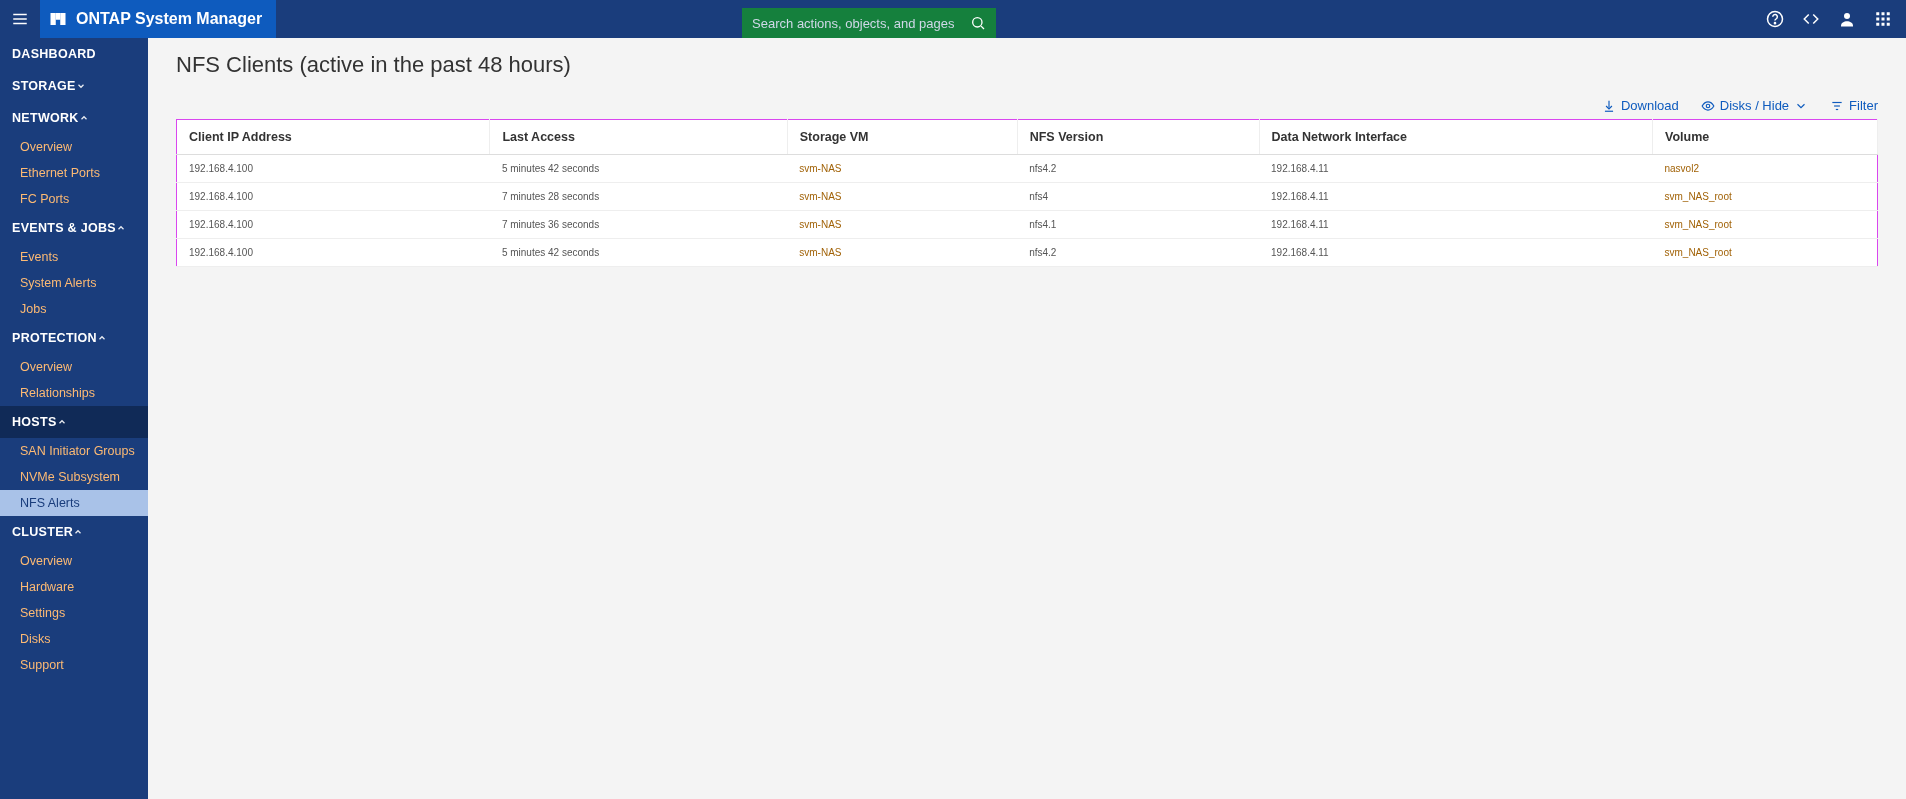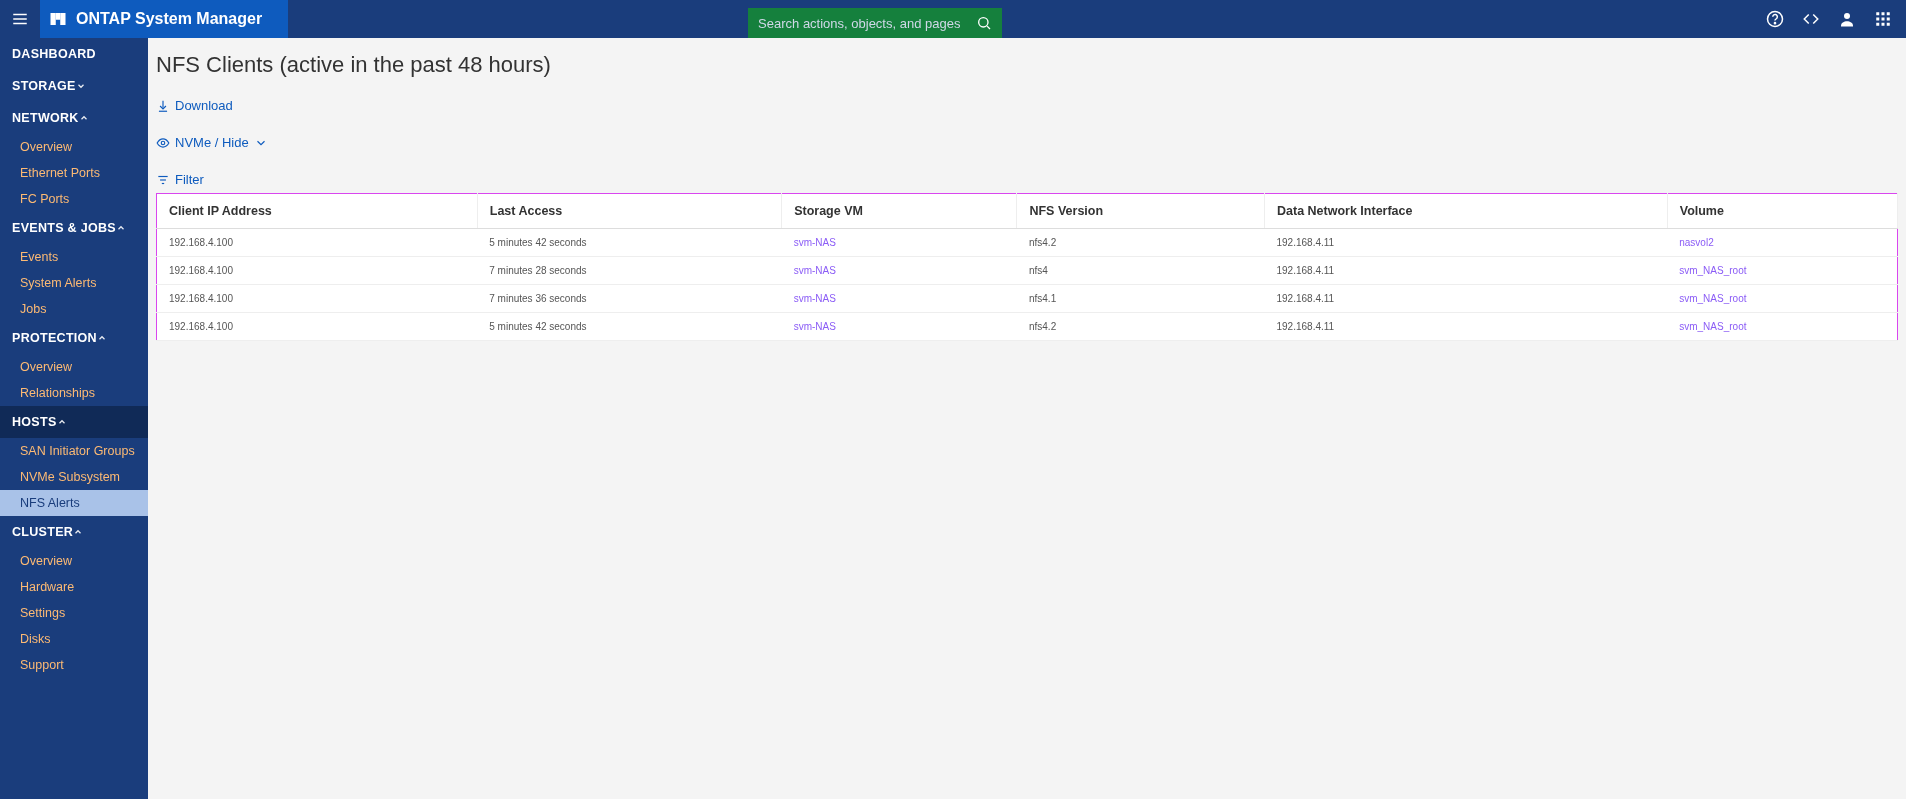--- a/index.html
+++ b/index.html
@@ -1,52 +1,52 @@
 <!DOCTYPE html>
 <html><head>
 <meta charset="utf-8">
 <style>
   * { box-sizing: border-box; margin: 0; padding: 0; }
   html, body { width: 100%; height: 100%; font-family: "Segoe UI", Arial, sans-serif; font-size: 13px; color: #333; background: #f4f4f4; }
   
   
   .topbar { height: 38px; background: #1a3d7c; display: flex; align-items: center; color: #fff; }
   .hamburger-box { width: 40px; height: 38px; display: flex; align-items: center; justify-content: center; cursor: pointer; }
-  .app-title-box { background: #0e5bbe; height: 38px; padding: 0 26px 0 8px; display: flex; align-items: center; font-size: 16px; font-weight: 600; }
+  .app-title-box { background: #0e5bbe; height: 38px; padding: 0 14px 0 8px; display: flex; align-items: center; font-size: 16px; font-weight: 600; }
   .app-logo { width: 20px; height: 20px; margin-right: 8px; display:inline-flex; align-items:center; justify-content:center; }
   .top-spacer { flex: 1; }
   .search-box { width: 254px; height: 30px; background: #15803d; display: flex; align-items: center; padding: 0 10px; margin-right: 300px; margin-top: 8px;}
   .search-input { background: transparent; border: none; outline: none; color: #fff; font-size: 13px; flex: 1; }
   .search-input::placeholder { color: #d0d8e8; }
   .search-icon { color:#fff; }
   .top-right { display: flex; align-items: center; padding-right: 10px; gap: 10px; }
   .top-icon { width: 26px; height: 26px; display: flex; align-items: center; justify-content: center; cursor: pointer; color:#fff; }
   
   .body-row { display: flex; height: calc(100% - 38px); }
   
   
   .sidebar { width: 148px; background: #1a3d7c; color: #fff; font-size: 12.5px; overflow-y: auto; flex-shrink:0; }
   .nav-section-header { padding: 9px 12px; font-weight: 700; font-size: 12.5px; display: flex; justify-content: flex-start; align-items: center; cursor: pointer; letter-spacing: .3px; }
   .nav-item { padding: 6px 12px 6px 20px; font-size: 12.5px; cursor: pointer; color: #fdba74; }
   .nav-item.active { background: #a9c2e8; color: #1a3d7c; }
   .nav-section-header.selected { background: #102a57; }
   .chev { font-size: 10px; opacity:.9; }
   
   
-  .main { flex: 1; padding: 14px 8px; overflow:auto; }
+  .main { flex: 1; padding: 14px 28px; overflow:auto; }
   .page-title { font-size: 22px; color: #333; margin-bottom: 20px; font-weight: 400; }
   
-  .toolbar-row { display: flex; justify-content: flex-end; gap: 22px; margin-bottom: 6px; flex-direction: column; }
+  .toolbar-row { display: flex; justify-content: flex-end; gap: 22px; margin-bottom: 6px; }
   .tool-btn { color: #0e5bbe; font-size: 13px; display: flex; align-items: center; gap: 5px; cursor: pointer; }
   .tool-btn svg { width:14px; height:14px; }
   
   table.grid { width: 100%; border-collapse: collapse; background: #fff; border: 1px solid #d946ef; }
   table.grid th { text-align: left; font-size: 12.5px; font-weight: 700; padding: 10px 12px; border-bottom: 1px solid #ddd; color:#333; border-right: 1px solid #eee;}
   table.grid td { font-size: 10px; padding: 8px 12px; border-bottom: 1px solid #eee; color:#555; }
-  table.grid td .link { color: #8b5cf6; cursor: pointer; }
+  table.grid td .link { color: #a16207; cursor: pointer; }
   
   svg { display:block; }
 </style>
 </head>
 <body>
 
 <div class="topbar">
   <div class="hamburger-box">
     <svg width="18" height="18" viewBox="0 0 24 24" fill="none" stroke="#fff" stroke-width="2">
         <line x1="3" y1="6" x2="21" y2="6"></line>
@@ -197,21 +197,21 @@
           </span>
         <span>Download</span>
       </div>
       <div class="tool-btn">
         <span>
             <svg viewBox="0 0 24 24" fill="none" stroke="#0e5bbe" stroke-width="2">
               <path d="M2 12s4-7 10-7 10 7 10 7-4 7-10 7-10-7-10-7z"></path>
               <circle cx="12" cy="12" r="3"></circle>
             </svg>
           </span>
-        <span>NVMe / Hide</span>
+        <span>Disks / Hide</span>
         <span>
             <svg viewBox="0 0 24 24" fill="none" stroke="#0e5bbe" stroke-width="2">
               <polyline points="6 9 12 15 18 9"></polyline>
             </svg>
           </span>
       </div>
       <div class="tool-btn">
         <span>
             <svg viewBox="0 0 24 24" fill="none" stroke="#0e5bbe" stroke-width="2">
               <line x1="4" y1="6" x2="20" y2="6"></line>

